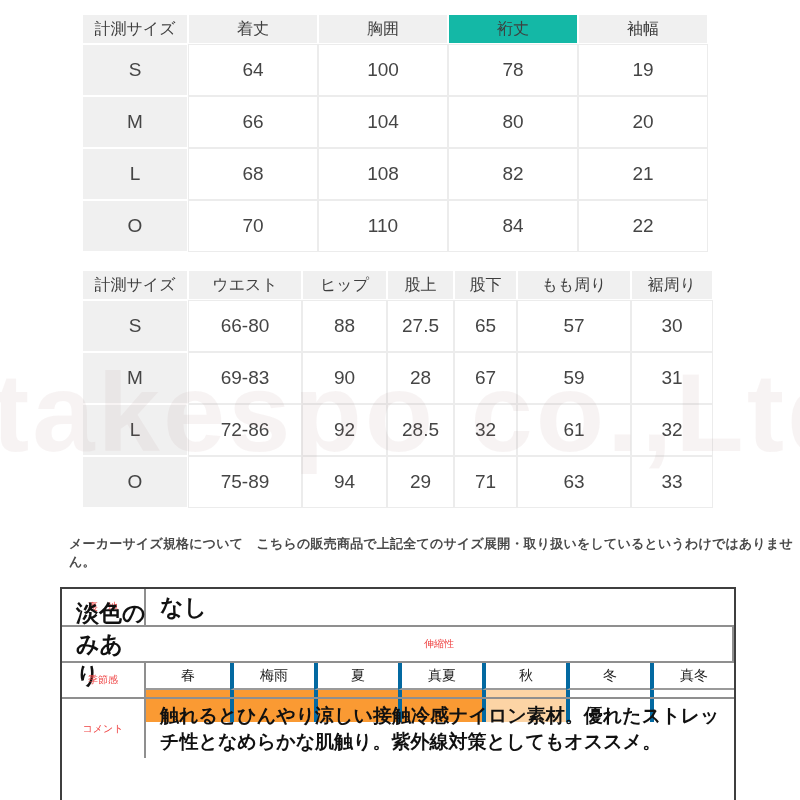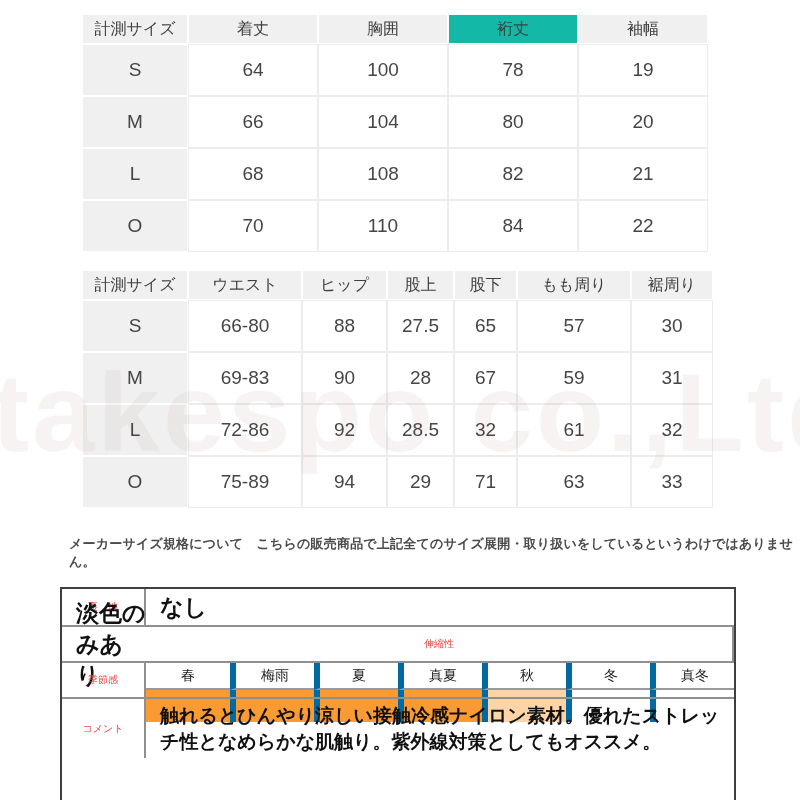--- a/index.html
+++ b/index.html
@@ -43,21 +43,21 @@
   
   .season-grid{
     display:grid;grid-template-columns:repeat(7,1fr);grid-template-rows:27px 32px;
     box-sizing:border-box;
   }
   .season-grid .scell{
     display:flex;align-items:center;justify-content:center;box-sizing:border-box;
   }
   .season-grid .shead{font-size:14px;color:#1d1d1d;border-bottom:2px solid #9a9a9a;}
   .season-grid .scell + .scell{}
-  .season-grid .bl{border-left:6px solid #0369a1;}
+  .season-grid .bl{border-left:4px solid #0369a1;}
   
   .comment-text{
     font-weight:bold;font-size:19px;line-height:26px;padding:6px 10px 6px 14px;
     align-items:center;display:flex;
   }
   
   .watermark{
     position:absolute;left:-8px;top:348px;z-index:9;pointer-events:none;
     font-size:112px;font-weight:bold;letter-spacing:3px;white-space:nowrap;
     color:#9b6a6a;opacity:0.07;

